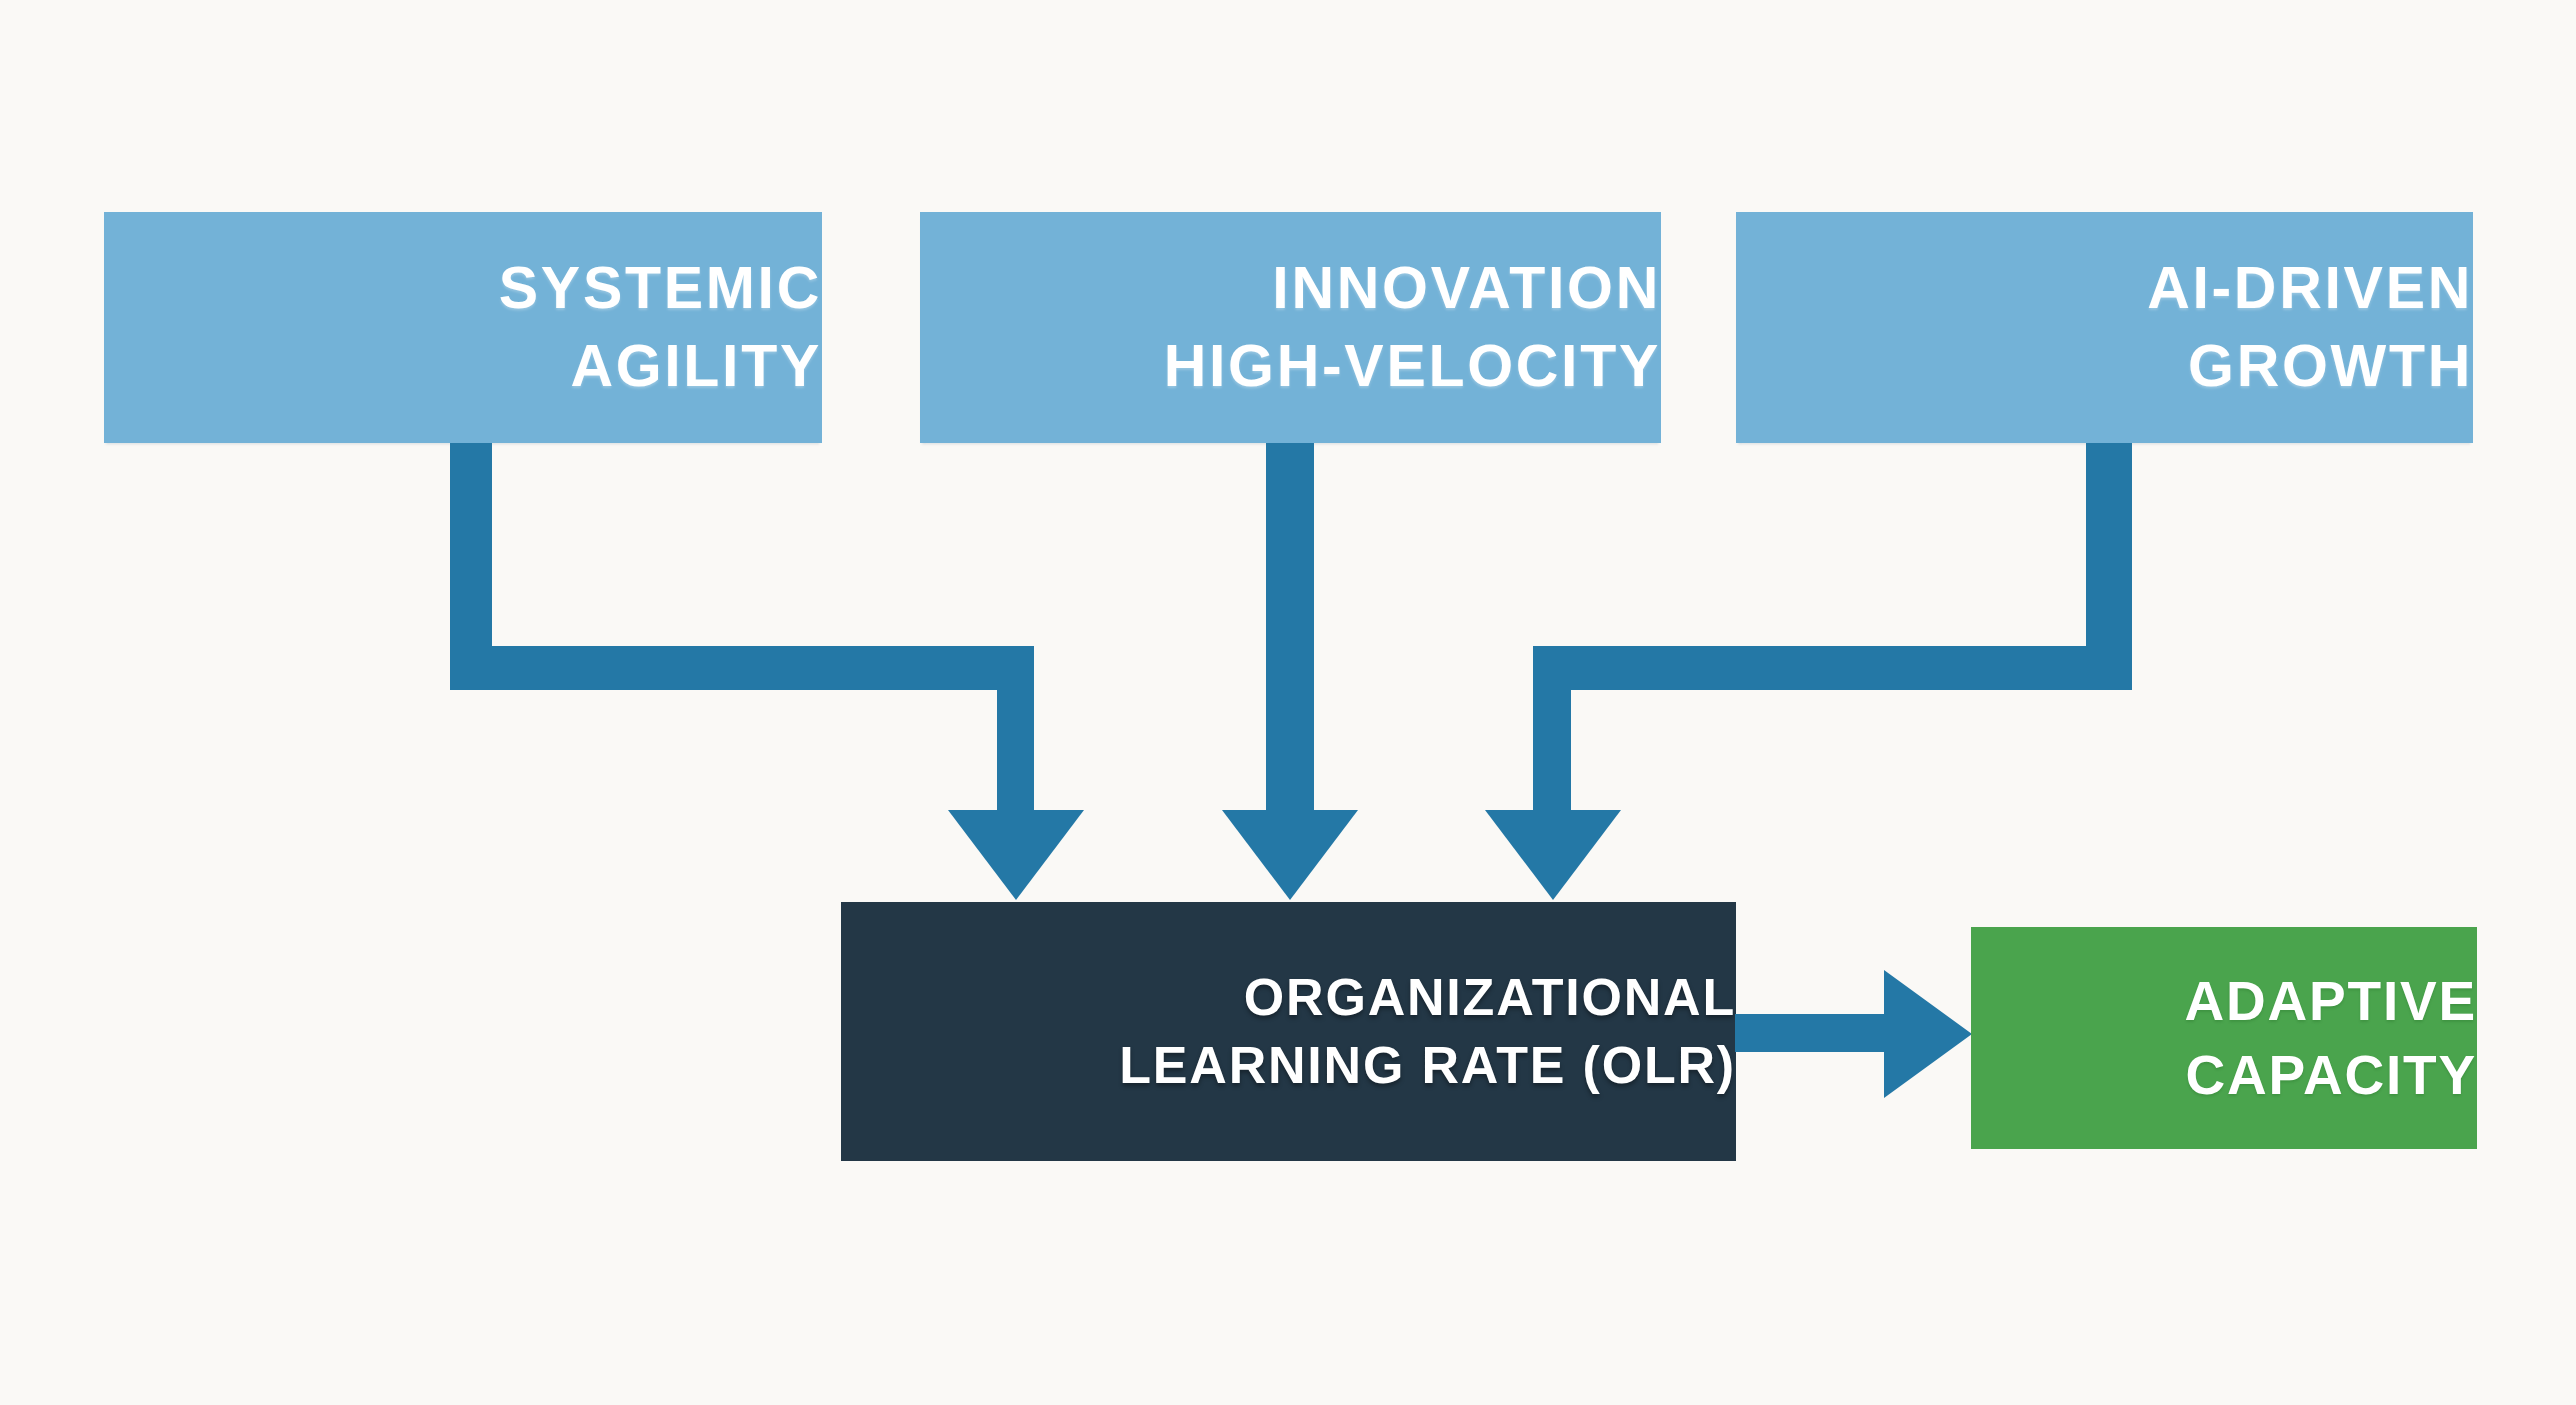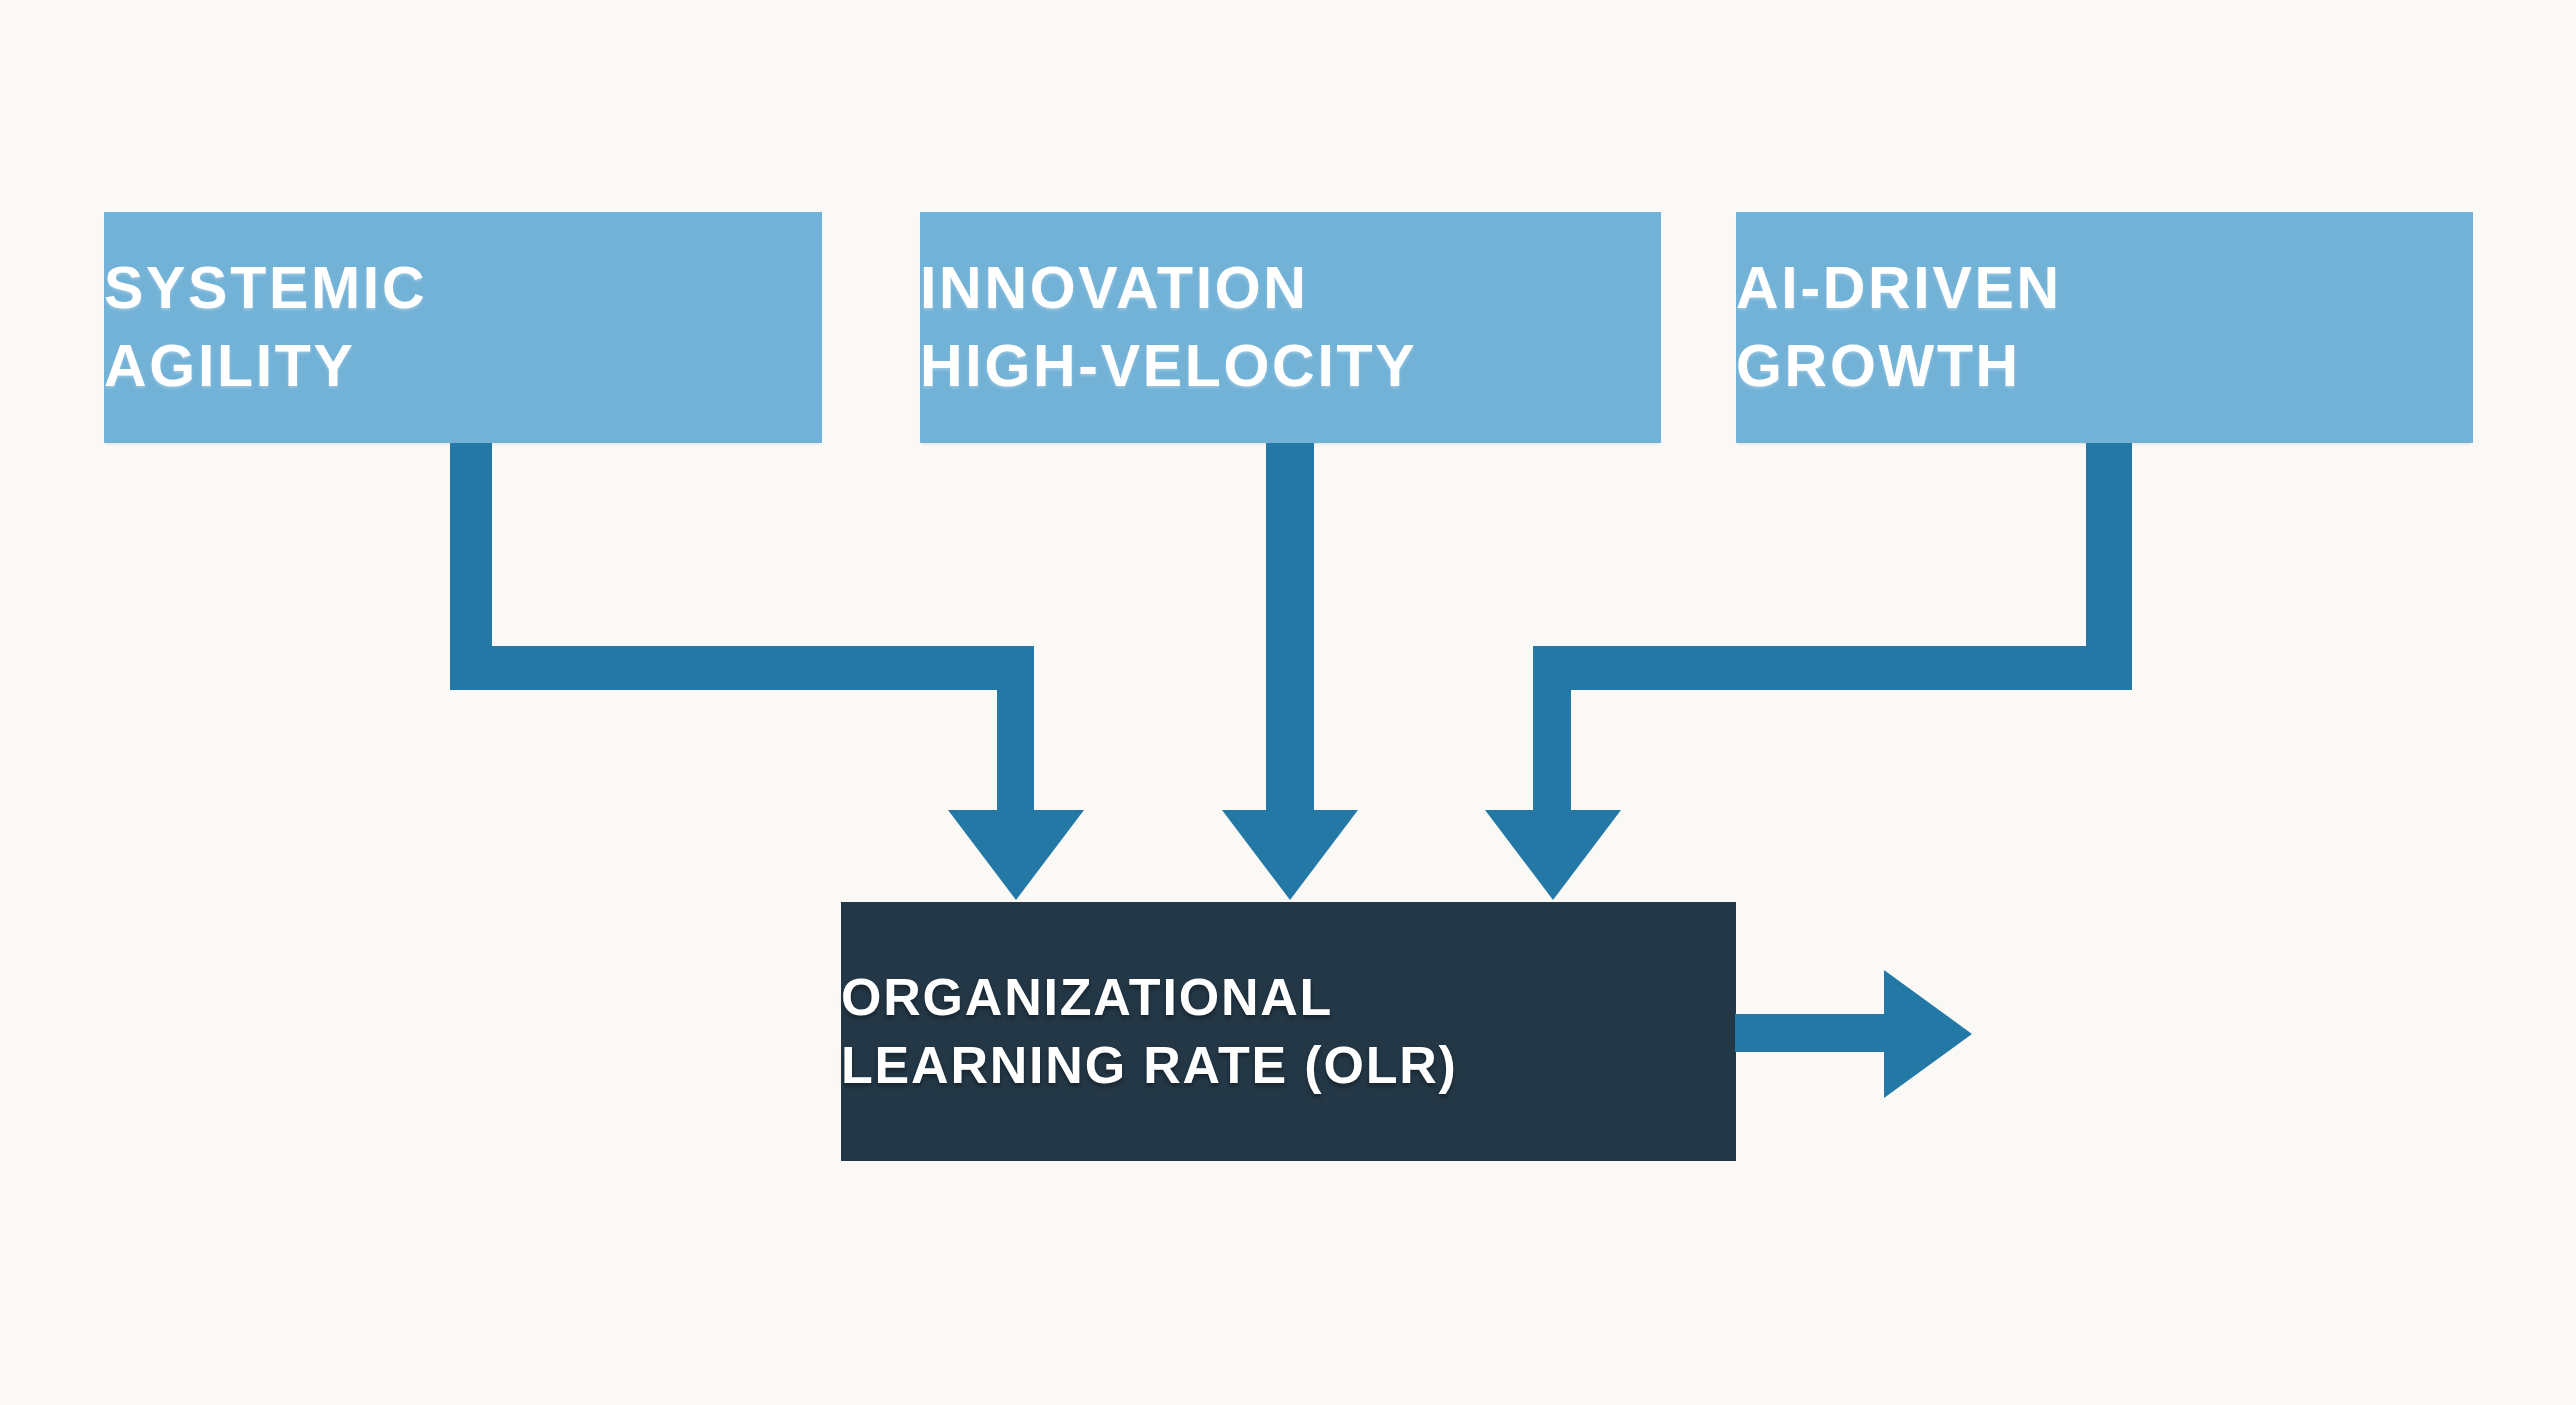--- a/index.html
+++ b/index.html
@@ -20,21 +20,21 @@
     width: 2576px;
     height: 1405px;
     background: var(--background);
     overflow: hidden;
     font-family: "Liberation Sans", "DejaVu Sans", sans-serif;
   }
   .node {
     position: absolute;
     display: flex;
     flex-direction: column;
-    align-items: flex-start;
+    align-items: flex-end;
     justify-content: center;
     text-align: center;
     color: var(--text-white);
     font-weight: bold;
   }
   .node .line {
     display: block;
     white-space: nowrap;
   }
   .node-blue {
@@ -147,15 +147,19 @@
   <div class="node node-navy" id="node-olr">
     <span class="line">ORGANIZATIONAL</span>
     <span class="line">LEARNING RATE (OLR)</span>
   </div>
 
   <div>
     <div class="seg" id="c4-h"></div>
     <div class="head-right" id="c4-head"></div>
   </div>
 
+  <div class="node node-green" id="node-adaptive">
+    <span class="line">ADAPTIVE</span>
+    <span class="line">CAPACITY</span>
+  </div>
 
 </div>
 
 
 </body></html>

